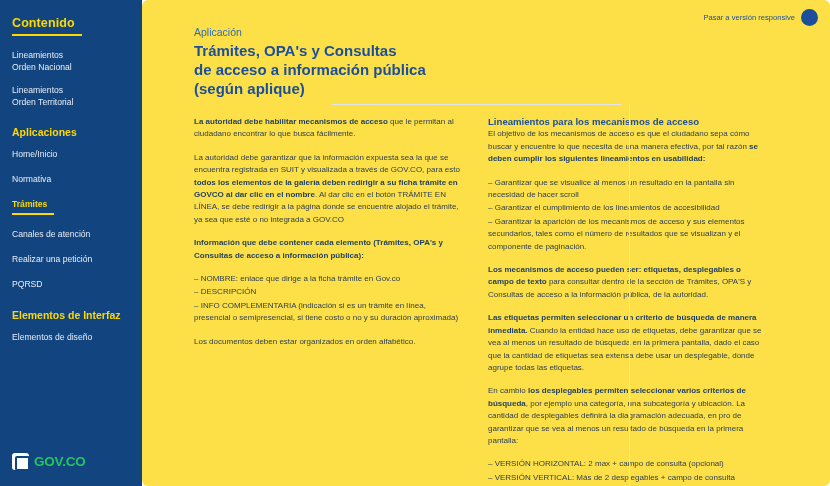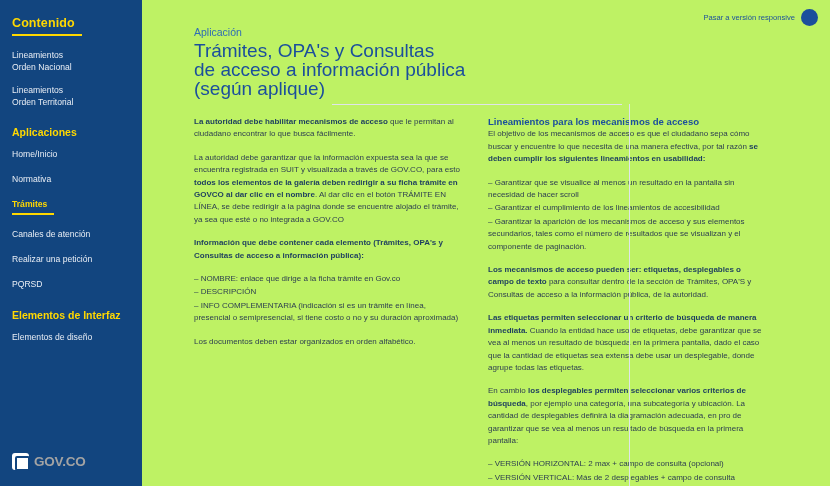--- a/index.html
+++ b/index.html
@@ -91,29 +91,30 @@
     content: "";
     position: absolute;
     left: 3px; top: 3px;
     width: 11px; height: 11px;
     border: 2px solid #12457f;
     border-radius: 2px;
   }
   .brand-text {
     font-size: 13.5px;
     font-weight: bold;
-    color: #a3a3a3;
+    color: #22c55e;
     letter-spacing: -.2px;
   }
 
   
   .content {
     flex: 1 1 auto;
     position: relative;
-    background: #bef264;
+    background: #fde047;
+    border-radius: 6px;
   }
   .topbar {
     height: 24px;
     position: relative;
   }
   .responsive-link {
     position: absolute;
     right: 12px; top: 9px;
     display: flex;
     align-items: center;
@@ -138,24 +139,24 @@
 
   .heading-block {
     padding: 2px 24px 0 52px;
   }
   .eyebrow {
     font-size: 10.5px;
     color: #2f6cb5;
     margin-bottom: 3px;
   }
   .title {
-    font-size: 19px;
+    font-size: 15px;
     line-height: 19px;
     color: #1b4f9c;
-    font-weight: normal;
+    font-weight: bold;
   }
 
   .columns {
     display: flex;
     padding: 18px 20px 0 52px;
     gap: 26px;
   }
   .col {
     width: 275px;
     font-size: 8px;

